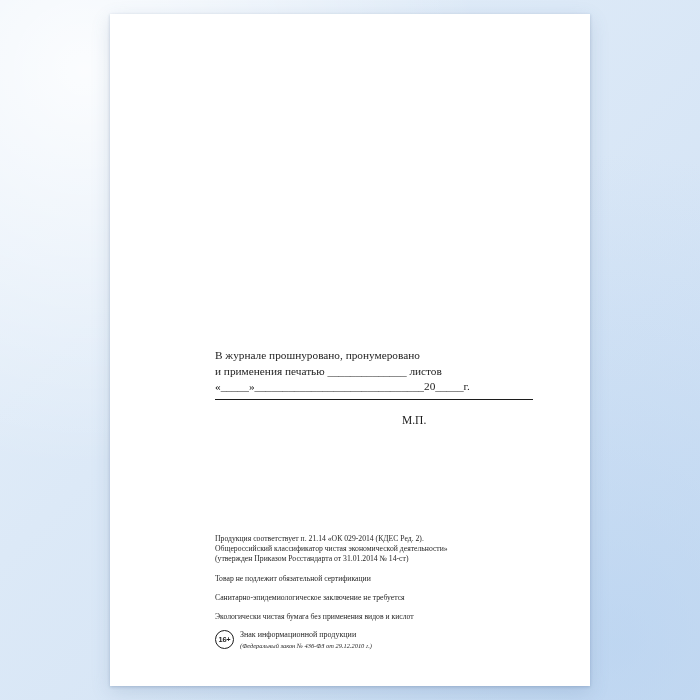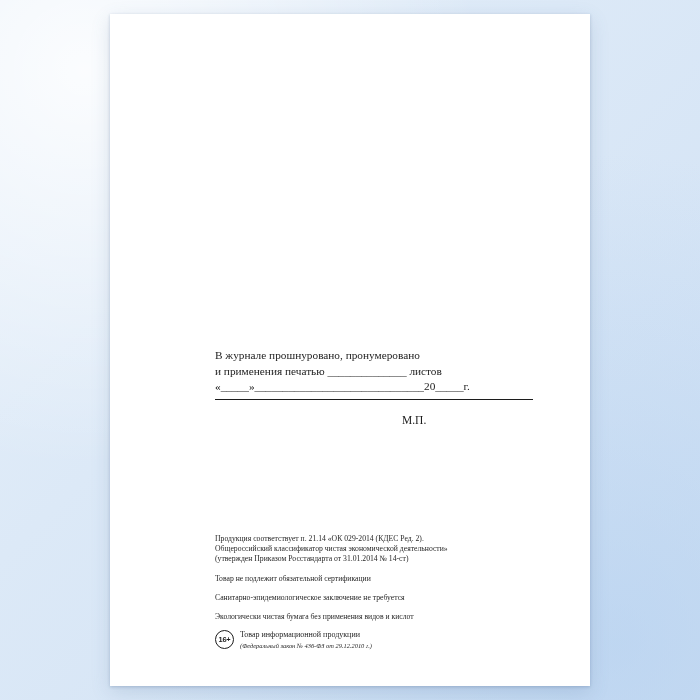--- a/index.html
+++ b/index.html
@@ -140,20 +140,20 @@
         <div class="nowrap">Общероссийский классификатор чистая экономической деятельности»</div>
         <div class="nowrap ital">(утвержден Приказом Росстандарта от 31.01.2014 № 14-ст)</div>
       </div>
       <div class="para">Товар не подлежит обязательной сертификации</div>
       <div class="para">Санитарно-эпидемиологическое заключение не требуется</div>
       <div class="para tight">Экологически чистая бумага без применения видов и кислот</div>
 
       <div id="age-row">
         <div id="age-badge">16+</div>
         <div id="age-text">
-          <span>Товар информационной продукции</span>
+          <span>Знак информационной продукции</span>
           <span class="sub">(Федеральный закон № 436-ФЗ от 29.12.2010 г.)</span>
         </div>
       </div>
     </div>
 
   </div>
 </div>
 
 </body></html>

